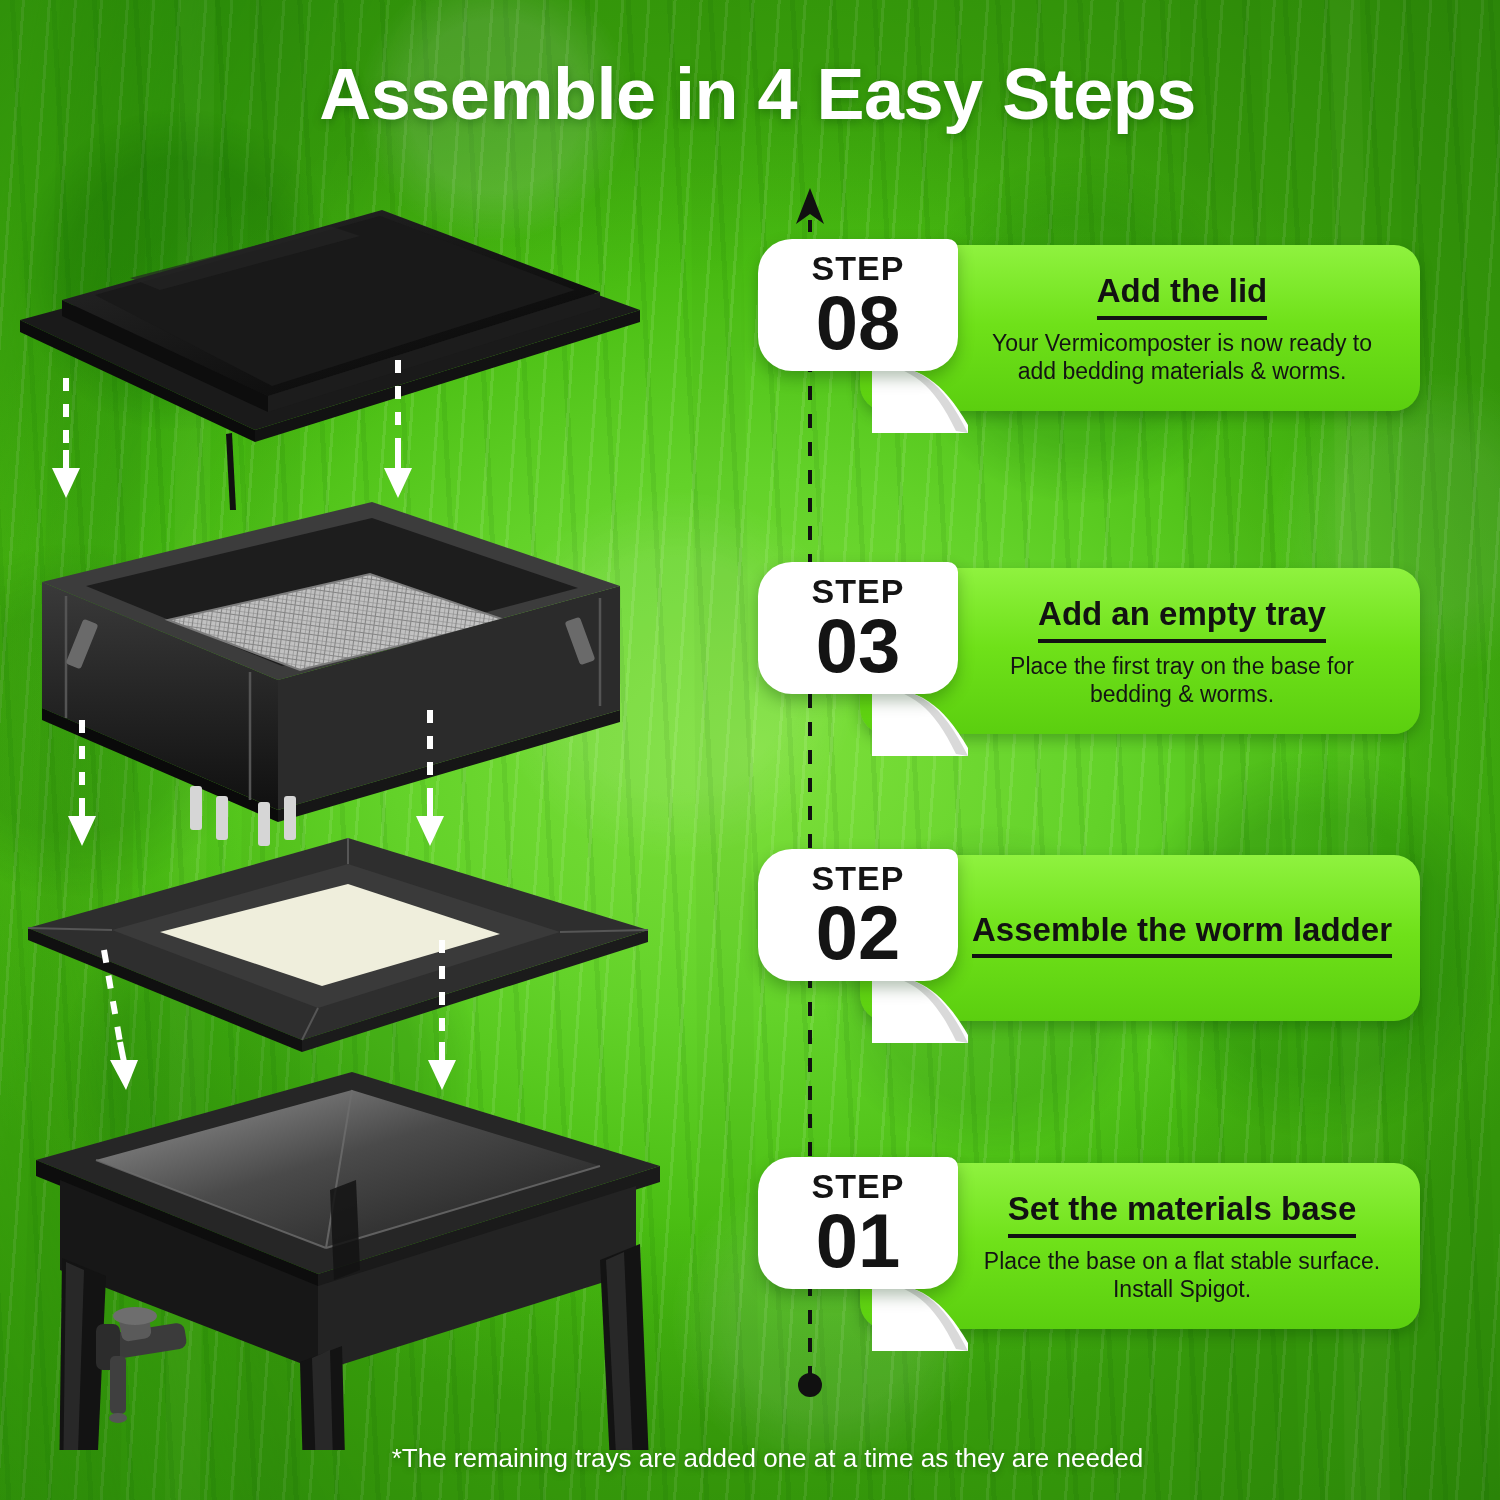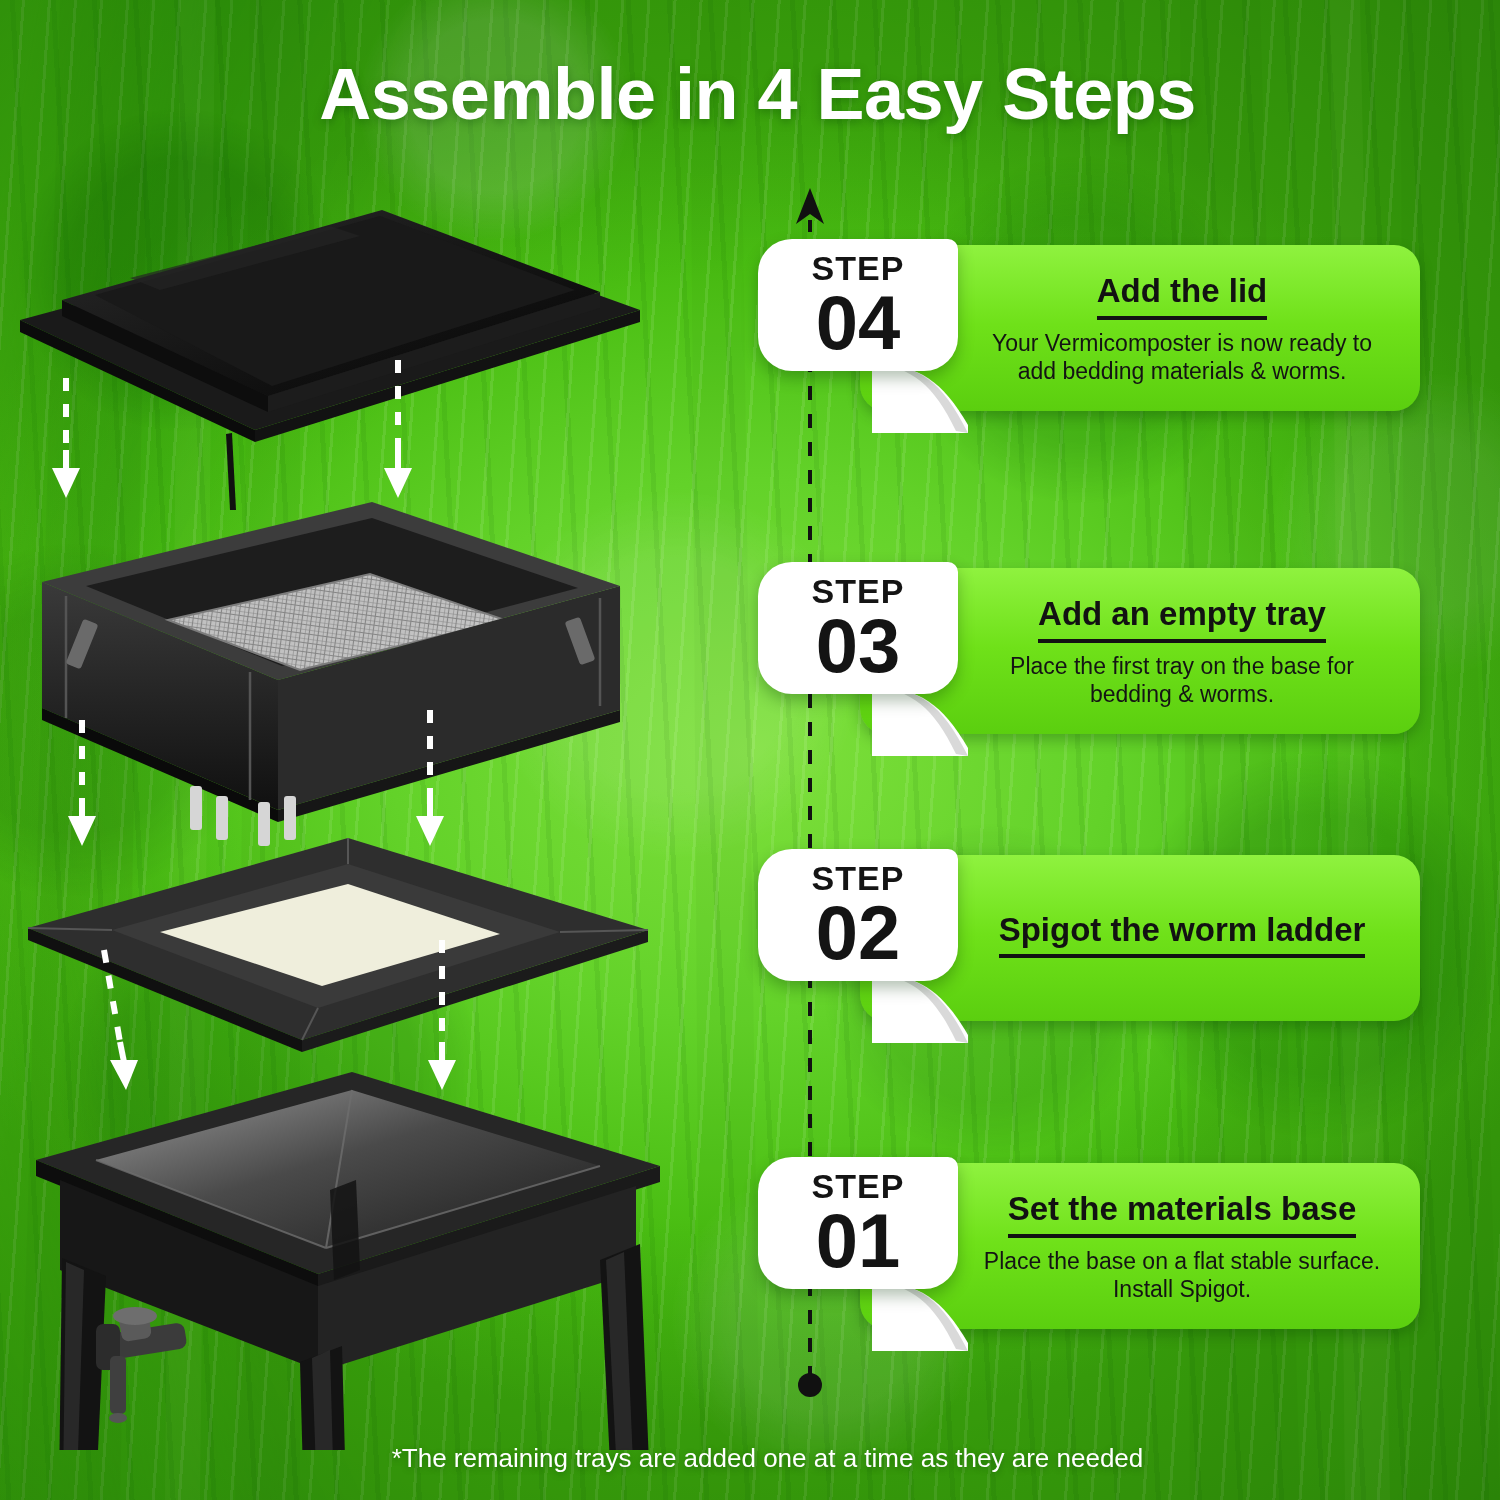--- a/index.html
+++ b/index.html
@@ -349,21 +349,21 @@
       <div class="headline">Add the lid</div>
       <div class="desc">Your Vermicomposter is now ready to add bedding materials &amp; worms.</div>
     </div>
   </div>
   <svg class="curl" viewBox="0 0 96 70">
     <path d="M0,0 C48,2 70,18 96,62 L96,70 L0,70 Z" fill="#ffffff"></path>
     <path d="M0,0 C40,4 62,22 84,68 L96,70 C70,18 48,2 0,0 Z" fill="#d9d9d9"></path>
   </svg>
   <div class="badge">
     <div class="word">STEP</div>
-    <div class="num">04</div>
+    <div class="num">08</div>
   </div>
 </div>
 
 <div class="step" style="top:568px;">
   <div class="panel">
     <div class="panel-inner">
       <div class="headline">Add an empty tray</div>
       <div class="desc">Place the first tray on the base for bedding &amp; worms.</div>
     </div>
   </div>
@@ -373,21 +373,21 @@
   </svg>
   <div class="badge">
     <div class="word">STEP</div>
     <div class="num">03</div>
   </div>
 </div>
 
 <div class="step" style="top:855px;">
   <div class="panel">
     <div class="panel-inner">
-      <div class="headline">Spigot the worm ladder</div>
+      <div class="headline">Assemble the worm ladder</div>
     </div>
   </div>
   <svg class="curl" viewBox="0 0 96 70">
     <path d="M0,0 C48,2 70,18 96,62 L96,70 L0,70 Z" fill="#ffffff"></path>
     <path d="M0,0 C40,4 62,22 84,68 L96,70 C70,18 48,2 0,0 Z" fill="#d9d9d9"></path>
   </svg>
   <div class="badge">
     <div class="word">STEP</div>
     <div class="num">02</div>
   </div>

